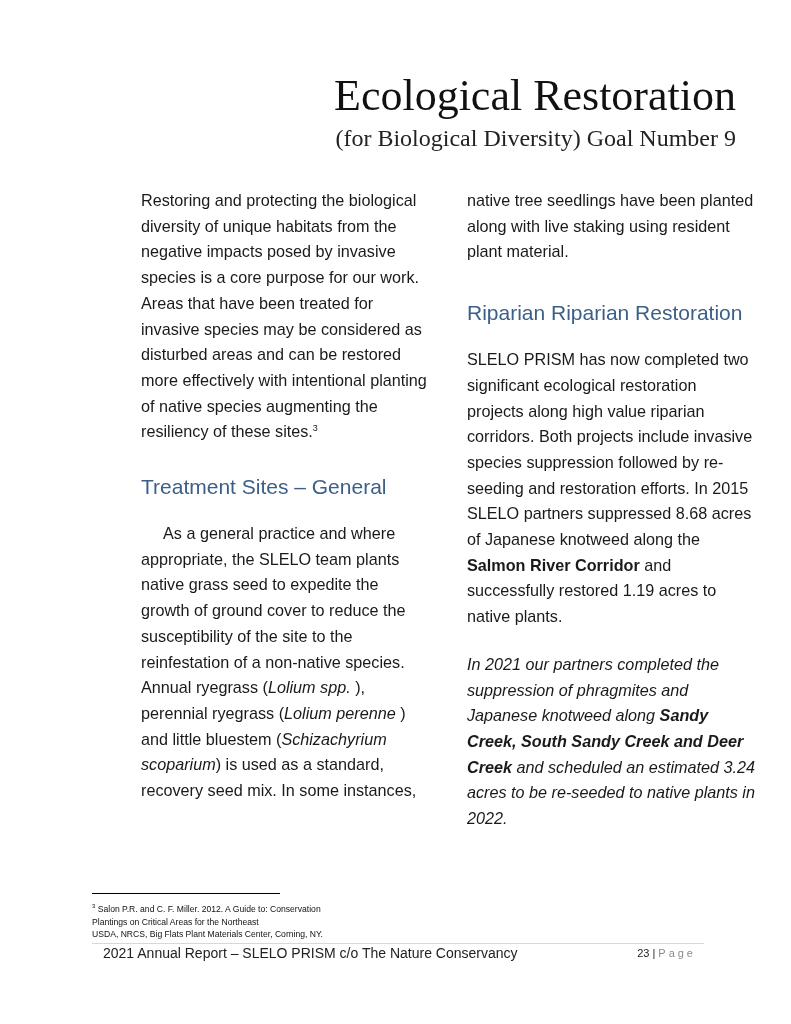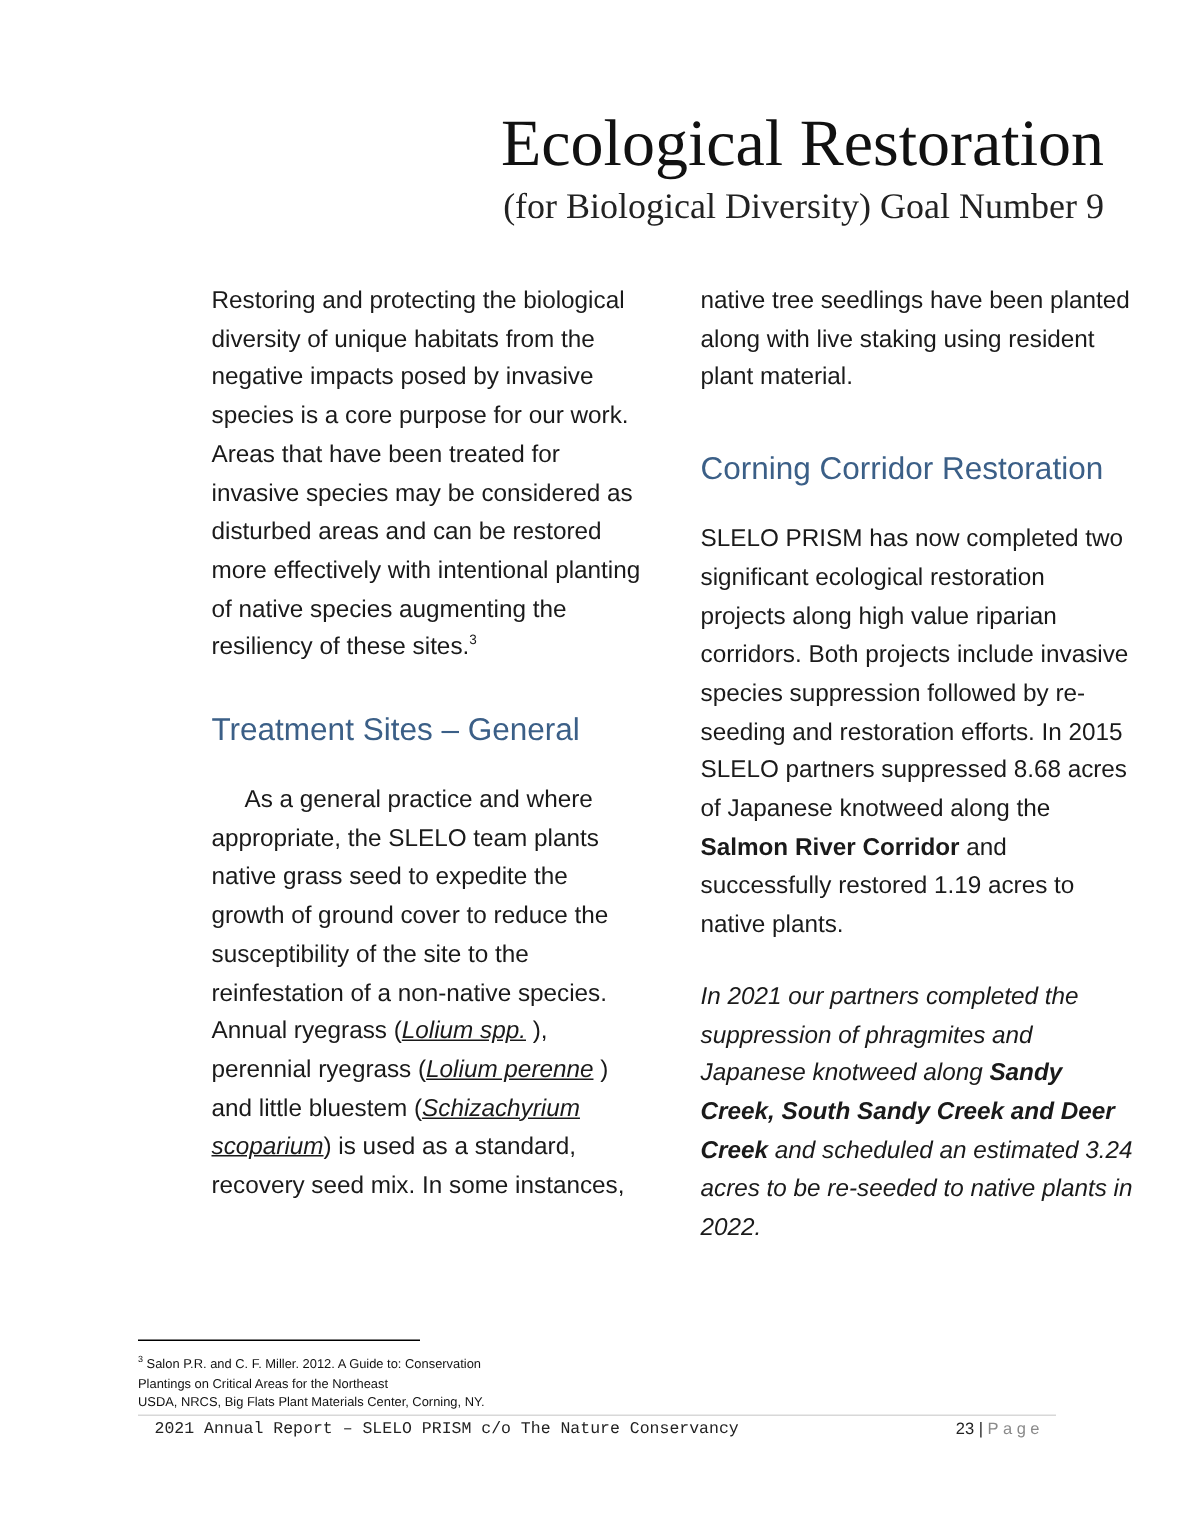--- a/index.html
+++ b/index.html
@@ -41,51 +41,51 @@
     font-family: "Liberation Sans", "DejaVu Sans", sans-serif;
     font-size: 8.6px; line-height: 12.5px; color: #111;
   }
   .footnote sup { font-size: 6px; vertical-align: super; line-height: 0; }
   .footer-rule {
     position: absolute; left: 92px; top: 943px; width: 612px; height: 0;
     border-top: 1px solid #d8d8d8;
   }
   .footer-left {
     position: absolute; left: 103px; top: 946px;
-    font-family: Liberation Mono, monospace;
-    font-size: 11px; line-height: 14px; color: #222; white-space: nowrap;
+    font-family: Liberation Sans, sans-serif;
+    font-size: 14px; line-height: 14px; color: #222; white-space: nowrap;
   }
   .footer-right {
     position: absolute; right: 95px; top: 946px;
     font-family: "Liberation Sans", "DejaVu Sans", sans-serif;
     font-size: 11px; line-height: 14px; color: #222; white-space: nowrap;
   }
   .footer-right .sep { margin: 0 3px; }
   .footer-right .page-word { color: #8a8a8a; letter-spacing: 3px; }
   b { font-weight: bold; }
-  i { font-style: italic; text-decoration: underline; }
+  i { font-style: italic; }
 </style>
 </head>
 <body>
 
 <h1 class="title">Ecological Restoration</h1>
 <h2 class="subtitle">(for Biological Diversity) Goal Number 9</h2>
 
 <div class="col col-left">
   <p><span>Restoring and protecting the biological diversity of unique habitats from the negative impacts posed by invasive species is a core purpose for our work. Areas that have been treated for invasive species may be considered as disturbed areas and can be restored more effectively with intentional planting of native species augmenting the resiliency of these sites.</span><sup class="fn">3</sup></p>
 
   <h3 class="h2">Treatment Sites – General</h3>
 
   <p class="indent"><span>As a general practice and where appropriate, the SLELO team plants native grass seed to expedite the growth of ground cover to reduce the susceptibility of the site to the reinfestation of a non-native species. Annual ryegrass (</span><i>Lolium  spp.</i><span> ), perennial ryegrass (</span><i>Lolium perenne</i><span> ) and little bluestem (</span><i>Schizachyrium scoparium</i><span>) is used as a standard, recovery seed mix. In some instances,</span></p>
 </div>
 
 <div class="col col-right">
   <p>native tree seedlings have been planted along with live staking using resident plant material.</p>
 
-  <h3 class="h2" style="margin-top:34px;">Corning Corridor Restoration</h3>
+  <h3 class="h2" style="margin-top:34px;">Riparian Riparian Restoration</h3>
 
   <p><span>SLELO PRISM has now completed two significant ecological restoration projects along high value riparian corridors. Both projects include invasive species suppression followed by re-seeding and restoration efforts. In 2015 SLELO partners suppressed 8.68 acres of Japanese knotweed along the </span><b>Salmon River Corridor</b><span> and successfully restored 1.19 acres to native plants.</span></p>
 
   <p><span>In 2021 our partners completed the suppression of phragmites and Japanese knotweed along </span><b>Sandy Creek, South Sandy Creek and Deer Creek</b><span> and scheduled an estimated 3.24 acres to be re-seeded to native plants in 2022.</span></p>
 </div>
 
 <div class="footnote-rule"></div>
 <div class="footnote">
   <div><sup>3</sup><span> Salon P.R. and C. F. Miller. 2012. A Guide to: Conservation</span></div>
   <div>Plantings on Critical Areas for the Northeast</div>

